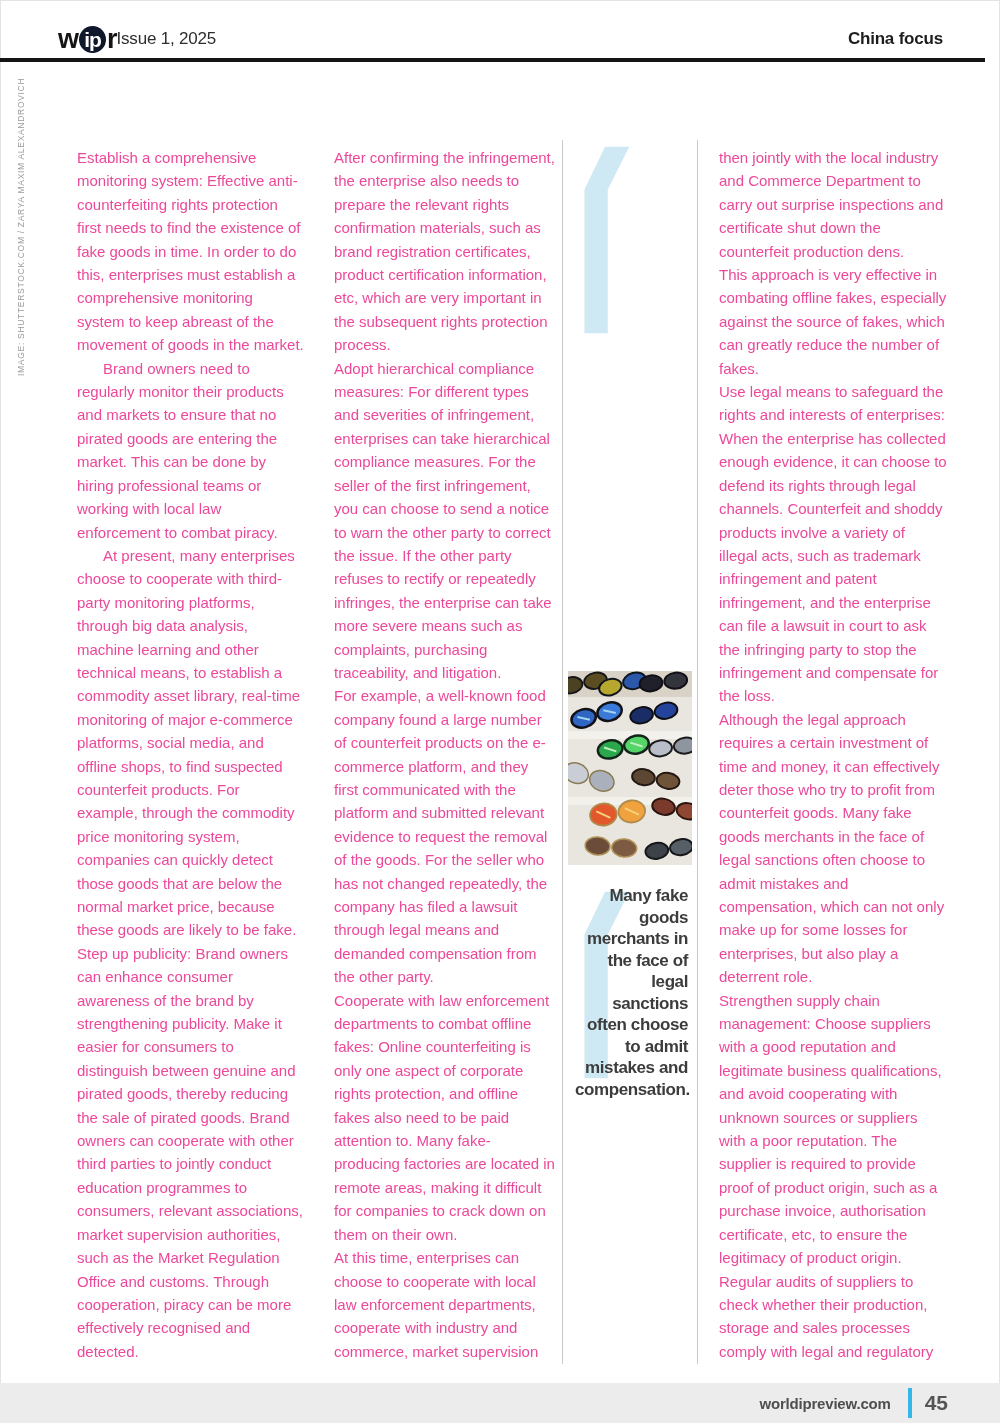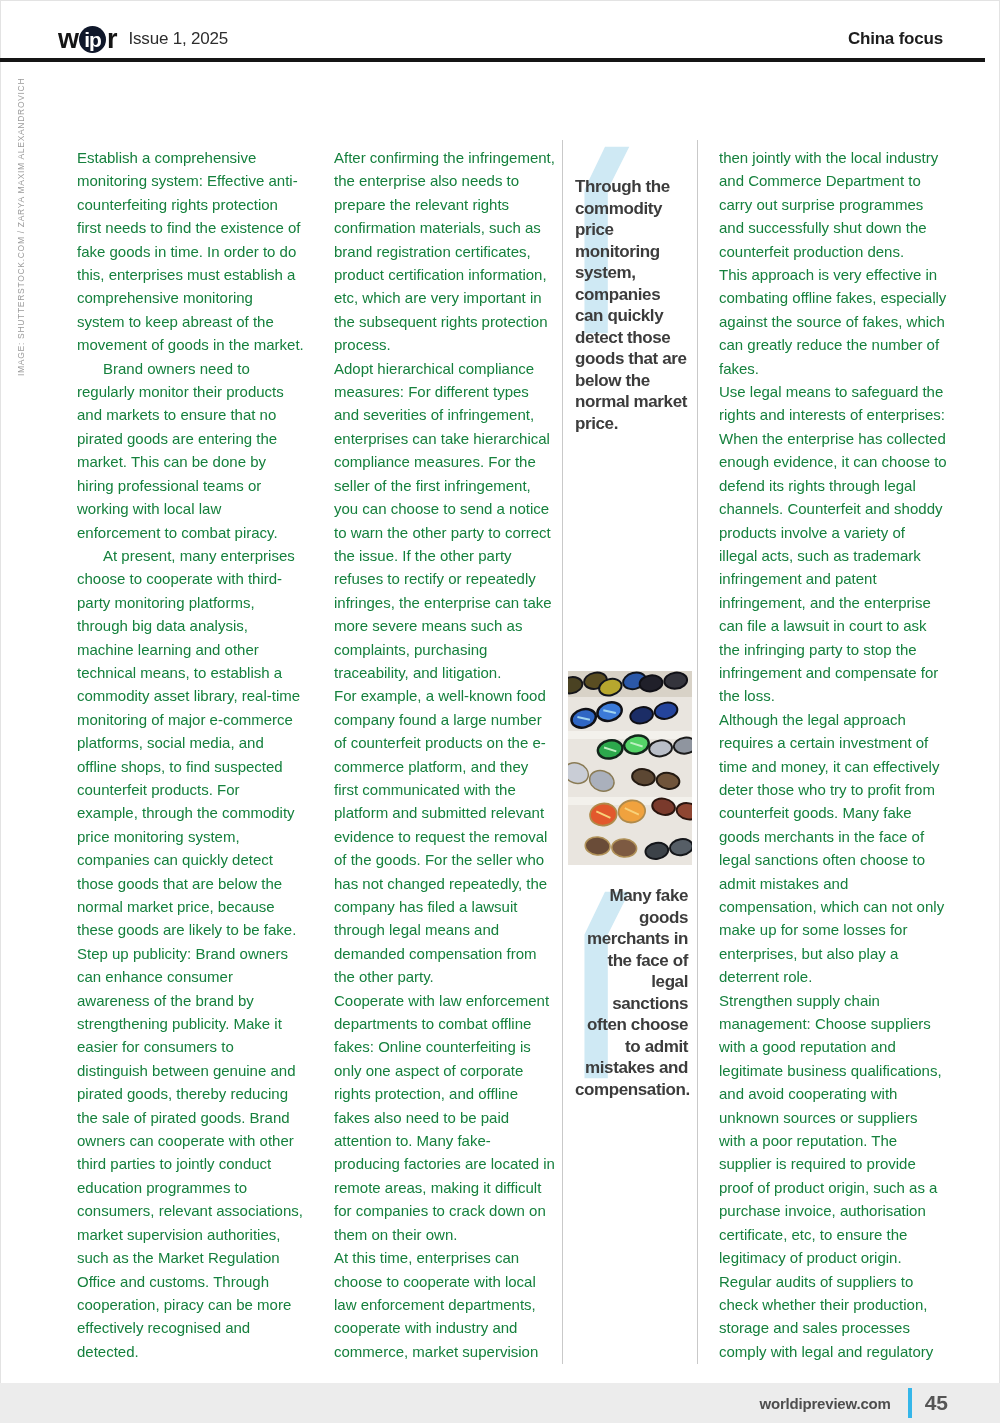--- a/index.html
+++ b/index.html
@@ -9,31 +9,31 @@
     box-shadow:inset 0 0 0 1px #e3e3e3;margin:0 auto;
   }
   
   .header{position:absolute;top:22px;left:58px;right:57px;height:34px;
     display:flex;align-items:center;}
   .logo{display:flex;align-items:center;font-weight:900;font-size:27px;
     letter-spacing:-1px;color:#151515;line-height:1;}
   .logo .lip{display:inline-flex;align-items:center;justify-content:center;
     background:#0f172a;color:#fff;border-radius:50%;width:27px;height:27px;
     font-size:21px;margin:0 1px;letter-spacing:-1px;}
-  .issue{margin-left:12px;font-size:17px;color:#2d2d2d;letter-spacing:-0.2px;}
+  .issue{margin-left:0;font-size:17px;color:#2d2d2d;letter-spacing:-0.2px;}
   .section{margin-left:auto;font-size:17px;font-weight:700;color:#1d1d1d;
     letter-spacing:-0.2px;}
   .rule{position:absolute;top:58px;left:0;width:985px;height:4px;background:#151515;}
   
   .credit{position:absolute;left:16px;top:76px;height:300px;
     writing-mode:vertical-rl;transform:rotate(180deg);
     font-size:8.5px;letter-spacing:0.7px;color:#9b9b9b;white-space:nowrap;}
   
   .col{position:absolute;top:146px;height:1222px;overflow:hidden;
-    font-size:15px;line-height:23.4px;color:#15803d;}
+    font-size:15px;line-height:23.4px;color:#ec4899;}
   .col p{margin:0;}
   .col .item{position:relative;}
   .col1{left:77px;width:227px;}
   .col2{left:334px;width:222px;}
   .col4{left:719px;width:228px;}
   .ind{text-indent:26px;}
   
   .qcol{position:absolute;left:562px;top:140px;width:136px;height:1224px;
     border-left:1px solid #c9c9c9;border-right:1px solid #c9c9c9;box-sizing:border-box;}
   .qblock{position:absolute;left:12px;right:9px;}
@@ -87,21 +87,20 @@
     <p class="item"><span>Cooperate with law enforcement departments to combat offline fakes: Online counterfeiting is only one aspect of corporate rights protection, and offline fakes also need to be paid attention to. Many fake-producing factories are located in remote areas, making it difficult for companies to crack down on them on their own.</span></p>
     <p>At this time, enterprises can choose to cooperate with local law enforcement departments, cooperate with industry and commerce, market supervision and other departments, to crack down on counterfeit products. For example, some enterprises find the source of fake goods through secret purchasing, and</p>
   </div>
 
   <div class="qcol">
 
     <div class="qblock qb1">
       <svg class="qmark" viewBox="0 0 60 200" aria-hidden="true">
         <polygon points="30,0 56,0 33,46 33,200 8,200 8,46" fill="#cfe9f4"></polygon>
       </svg>
-      <div class="qtext">Through the commodity price monitoring system, companies can quickly detect those goods that are below the normal market price.</div>
     </div>
 
     <div class="photo" aria-label="Market display of sunglasses with colourful mirrored lenses">
       <svg viewBox="0 0 130 194" width="124" height="194" preserveAspectRatio="none">
         <rect width="130" height="194" fill="#e9e5df"></rect>
         <rect x="0" y="0" width="130" height="26" fill="#d8d2c7"></rect>
         <rect x="0" y="60" width="130" height="8" fill="#f3f1ec"></rect>
         <rect x="0" y="126" width="130" height="8" fill="#f3f1ec"></rect>
 
         <g transform="translate(16,12) rotate(-10)">
@@ -170,21 +169,21 @@
     <div class="qblock qb2">
       <svg class="qmark" viewBox="0 0 60 200" aria-hidden="true">
         <polygon points="30,0 56,0 33,46 33,200 8,200 8,46" fill="#cfe9f4"></polygon>
       </svg>
       <div class="qtext">Many fake goods merchants in the face of legal sanctions often choose to admit mistakes and compensation.</div>
     </div>
 
   </div>
 
   <div class="col col4">
-    <p>then jointly with the local industry and Commerce Department to carry out surprise programmes and successfully shut down the counterfeit production dens.</p>
+    <p>then jointly with the local industry and Commerce Department to carry out surprise inspections and certificate shut down the counterfeit production dens.</p>
     <p>This approach is very effective in combating offline fakes, especially against the source of fakes, which can greatly reduce the number of fakes.</p>
     <p class="item"><span>Use legal means to safeguard the rights and interests of enterprises: When the enterprise has collected enough evidence, it can choose to defend its rights through legal channels. Counterfeit and shoddy products involve a variety of illegal acts, such as trademark infringement and patent infringement, and the enterprise can file a lawsuit in court to ask the infringing party to stop the infringement and compensate for the loss.</span></p>
     <p>Although the legal approach requires a certain investment of time and money, it can effectively deter those who try to profit from counterfeit goods. Many fake goods merchants in the face of legal sanctions often choose to admit mistakes and compensation, which can not only make up for some losses for enterprises, but also play a deterrent role.</p>
     <p class="item"><span>Strengthen supply chain management: Choose suppliers with a good reputation and legitimate business qualifications, and avoid cooperating with unknown sources or suppliers with a poor reputation. The supplier is required to provide proof of product origin, such as a purchase invoice, authorisation certificate, etc, to ensure the legitimacy of product origin. Regular audits of suppliers to check whether their production, storage and sales processes comply with legal and regulatory requirements.</span></p>
 
   </div>
 
   <div class="footer">
     <span class="website">worldipreview.com</span>
     <span class="fbar"></span>

